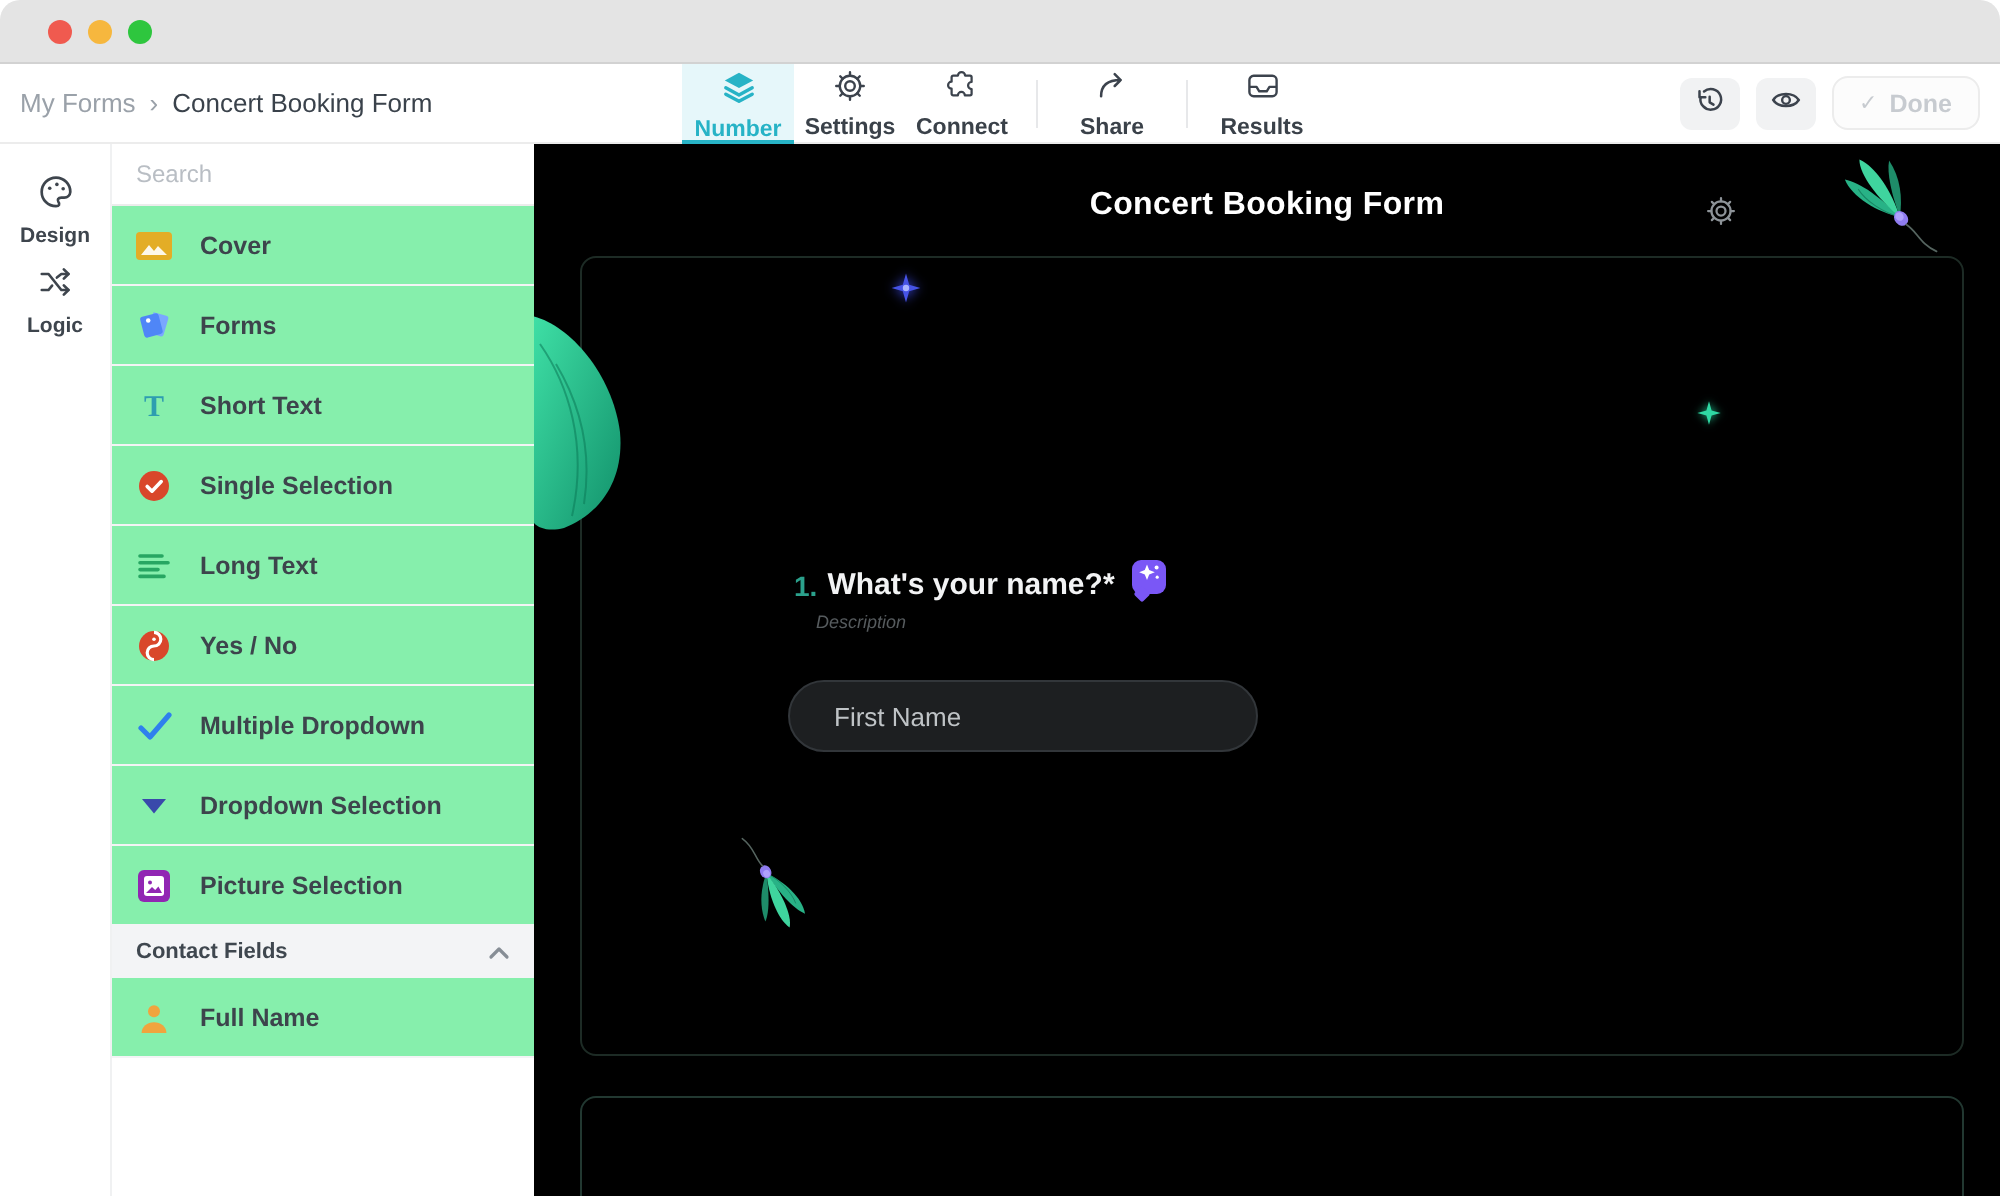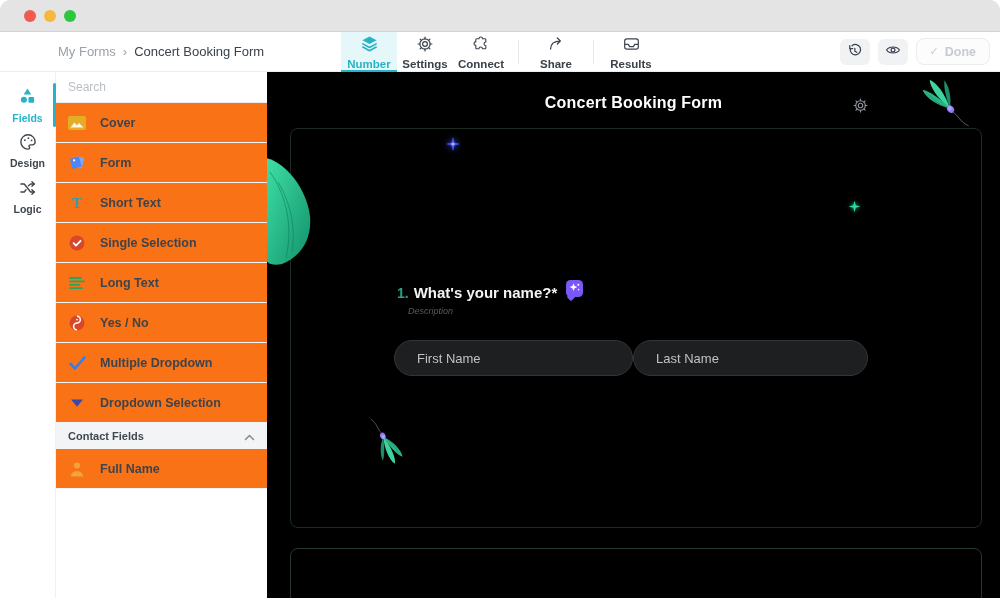--- a/index.html
+++ b/index.html
@@ -6,21 +6,21 @@
   html,body { background:#fff; }
   body { font-family:"Liberation Sans","DejaVu Sans",sans-serif; width:1000px; height:598px; overflow:hidden; }
   .window { width:1000px; height:598px; border-radius:10px 10px 0 0; overflow:hidden; background:#fff; }
 
   
   .titlebar { height:32px; background:#e4e4e4; border-bottom:1px solid #d2d2d2; display:flex; align-items:center; padding-left:24px; gap:8px; }
   .tl { width:12px; height:12px; border-radius:50%; display:inline-block; }
   .tl.red { background:#f05a4f; } .tl.yellow { background:#f6b73e; } .tl.green { background:#2ec63e; }
 
   
-  .header { height:40px; background:#fff; border-bottom:1px solid #ececec; position:relative; display:flex; align-items:center;padding-left:48px; }
+  .header { height:40px; background:#fff; border-bottom:1px solid #ececec; position:relative; display:flex; align-items:center; }
   .breadcrumb { display:flex; align-items:center; gap:7px; padding-left:10px; font-size:13px; }
   .bc-parent { color:#9aa1a9; cursor:pointer; }
   .bc-sep { color:#9aa1a9; }
   .bc-current { color:#3a424b; }
 
   .tabs { position:absolute; left:50%; top:0; transform:translateX(-50%); height:40px; display:flex; align-items:stretch; }
   .tab { width:56px; display:flex; flex-direction:column; align-items:center; justify-content:center; gap:2px; cursor:pointer; color:#3a4149; border-bottom:2.5px solid transparent; padding-top:3px; }
   .tab .tab-label { font-size:11.5px; font-weight:600; }
   .tab.active { color:#27b3c6; background:#e6f7fa; border-bottom-color:#27b3c6; }
   .tab svg { stroke:#3c434d; }
@@ -40,41 +40,41 @@
   .rail-item .rail-label { font-size:10.5px; font-weight:600; }
   .rail-item.active { color:#27b3c6; }
   .rail-item.active::after { content:""; position:absolute; right:0; top:1px; bottom:1px; width:3px; background:#27b3c6; border-radius:2px; }
 
   .sidebar { width:211px; background:#fff; overflow:hidden; }
   .search-row { height:31px; border-bottom:1px solid #ececec; display:flex; align-items:center; padding:0 12px; }
   .search-row input { border:none; outline:none; width:100%; font-size:12px; color:#3a424b; font-family:inherit; }
   .search-row input::placeholder { color:#b9bec4; }
   .section-header { height:26px; background:#f3f4f6; display:flex; align-items:center; justify-content:space-between; padding:0 12px; cursor:pointer; }
   .section-title { font-size:11px; font-weight:700; color:#3f474f; }
-  .field-item { height:40px; display:flex; align-items:center; padding-left:12px; border-bottom:1px solid #f3f4f5; cursor:pointer; background:#f97316; }
+  .field-item { height:40px; display:flex; align-items:center; padding-left:12px; border-bottom:1px solid #f3f4f5; cursor:pointer; background:#86efac; }
   .field-icon { width:18px; height:18px; display:flex; align-items:center; justify-content:center; flex:none; }
   .field-label { margin-left:14px; font-size:12.5px; font-weight:600; color:#3d444c; }
 
   
   .canvas { flex:1; background:#000; position:relative; overflow:hidden; }
   .form-title { position:absolute; top:22px; left:0; right:0; text-align:center; color:#fff; font-size:16px; font-weight:700; letter-spacing:.2px; cursor:text; }
   .canvas-gear { position:absolute; left:586px; top:26px; cursor:pointer; }
   .panel { position:absolute; left:23px; width:692px; border:1px solid #1d2b25; border-radius:8px; }
   .panel-1 { top:56px; height:400px; }
   .panel-2 { top:476px; height:200px; border-color:#223831; }
 
   .question-row { position:absolute; left:130px; top:212px; display:flex; align-items:center; }
   .q-number { color:#2ba18c; font-size:14px; font-weight:600; margin-right:5px; }
   .q-text { color:#f2f3f4; font-size:15px; font-weight:600; cursor:text; }
   .q-required { color:#f2f3f4; font-size:15px; font-weight:600; }
   .ai-badge { position:relative; width:17px; height:17px; background:#7a57f6; border-radius:4.5px; margin-left:9px; margin-top:-8px; display:flex; align-items:center; justify-content:center; cursor:pointer; }
   .ai-badge::after { content:""; position:absolute; left:2px; bottom:-2.5px; width:6px; height:6px; background:#7a57f6; transform:rotate(45deg); border-radius:1px; }
   .q-description { position:absolute; left:141px; top:234px; color:#565b5e; font-size:9px; font-style:italic; cursor:text; }
 
-  .name-inputs { position:absolute; left:127px; top:268px; display:flex; gap:0; }
+  .name-inputs { position:absolute; left:127px; top:268px; display:flex; gap:20px; }
   .pill-input { width:239px; height:36px; background:#1d1f21; border:1.5px solid #32363a; border-radius:18px; color:#e8eaeb; font-size:13px; padding:0 22px; outline:none; font-family:inherit; }
   .pill-input:last-child { width:235px; }
   .pill-input::placeholder { color:#bfc3c6; }
 
   .deco { position:absolute; pointer-events:none; }
   .leaf { left:-1px; top:82px; }
   .dart { width:80px; height:130px; }
   .dart-tr { left:640px; top:-32px; transform:scale(.5) rotate(-40deg); }
   .dart-mid { left:78px; top:303px; transform:scale(.42) rotate(152deg); }
   .sparkle-blue { left:178px; top:64px; filter:drop-shadow(0 0 3px #3b49e8); }
@@ -169,30 +169,20 @@
       <button class="done-btn" disabled="">
         <span class="done-check">✓</span>
         <span>Done</span>
       </button>
     </div>
   </div>
 
   <div class="main">
 
     <div class="rail">
-      <div class="rail-item active">
-        <span>
-          <svg width="19" height="18" viewBox="0 0 20 19" fill="currentColor">
-              <path d="M10 1.5 L14 8 H6 Z"></path>
-              <circle cx="6.2" cy="13.5" r="3.2"></circle>
-              <rect x="11" y="10.5" width="6" height="6" rx="1"></rect>
-            </svg>
-        </span>
-        <span class="rail-label">Fields</span>
-      </div>
       <div class="rail-item">
         <span>
           <svg width="18" height="17" viewBox="0 0 20 19" fill="none" stroke="currentColor" stroke-width="1.5">
               <path d="M10 2 a8 8 0 1 0 0 16 c1.8 0 2.3 -1.2 1.4 -2.3 c-.9 -1.2 -.2 -2.5 1.6 -2.5 h1.6 A3.4 3.4 0 0 0 18 10 a8 8 0 0 0 -8 -8 Z"></path>
               <circle cx="6.5" cy="8" r="1" fill="currentColor" stroke="none"></circle>
               <circle cx="10.5" cy="5.8" r="1" fill="currentColor" stroke="none"></circle>
               <circle cx="14" cy="8.2" r="1" fill="currentColor" stroke="none"></circle>
             </svg>
         </span>
         <span class="rail-label">Design</span>
@@ -227,21 +217,21 @@
         <span class="field-label">Cover</span>
       </div>
       <div class="field-item">
         <span class="field-icon">
           <svg width="17" height="16" viewBox="0 0 18 17">
               <path d="M8.2 1.2 L15 3 a1.5 1.5 0 0 1 1 1.9 L13.6 13 a1.5 1.5 0 0 1 -1.9 1 L5 12 Z" fill="#7aa7ff"></path>
               <path d="M2.2 3.6 L9 1.8 a1.5 1.5 0 0 1 1.9 1 L13 10.8 a1.5 1.5 0 0 1 -1 1.9 L5.2 14.6 a1.5 1.5 0 0 1 -1.9 -1 L1.2 5.5 a1.5 1.5 0 0 1 1 -1.9 Z" fill="#4f86f7"></path>
               <circle cx="5.4" cy="5.6" r="1.2" fill="#fff"></circle>
             </svg>
         </span>
-        <span class="field-label">Form</span>
+        <span class="field-label">Forms</span>
       </div>
       <div class="field-item">
         <span class="field-icon">
           <svg width="16" height="16" viewBox="0 0 16 16">
               <text x="8" y="13" text-anchor="middle" font-family="Liberation Serif, DejaVu Serif, serif" font-size="15" font-weight="bold" fill="#2E9DB0">T</text>
             </svg>
         </span>
         <span class="field-label">Short Text</span>
       </div>
       <div class="field-item">
@@ -279,20 +269,31 @@
         </span>
         <span class="field-label">Multiple Dropdown</span>
       </div>
       <div class="field-item">
         <span class="field-icon">
           <svg width="14" height="10" viewBox="0 0 14 10">
               <path d="M1 1.5 H13 L7 8.8 Z" fill="#3949AB"></path>
             </svg>
         </span>
         <span class="field-label">Dropdown Selection</span>
+      </div>
+      <div class="field-item">
+        <span class="field-icon">
+          <svg width="16" height="16" viewBox="0 0 16 16">
+              <rect width="16" height="16" rx="3" fill="#9126B3"></rect>
+              <rect x="3" y="3" width="10" height="10" rx="1.5" fill="#fff"></rect>
+              <circle cx="6" cy="6.3" r="1" fill="#9126B3"></circle>
+              <path d="M4 11.5 L7 8.5 8.6 10 10.2 8.2 12 11.5 Z" fill="#9126B3"></path>
+            </svg>
+        </span>
+        <span class="field-label">Picture Selection</span>
       </div>
 
       <div class="section-header">
         <span class="section-title">Contact Fields</span>
         <span>
           <svg width="11" height="7" viewBox="0 0 11 7" fill="none" stroke="#878e96" stroke-width="1.6" stroke-linecap="round" stroke-linejoin="round">
               <path d="M1.5 5.5 L5.5 1.5 L9.5 5.5"></path>
             </svg>
         </span>
       </div>
@@ -332,21 +333,20 @@
                 <circle cx="9.3" cy="2.8" r="1"></circle>
                 <circle cx="9.6" cy="7.6" r=".8"></circle>
               </svg>
           </span>
         </span>
       </div>
       <div class="q-description">Description</div>
 
       <div class="name-inputs">
         <input class="pill-input" type="text" placeholder="First Name" style="">
-        <input class="pill-input" type="text" placeholder="Last Name" style="">
       </div>
 
       <svg class="deco leaf" width="57" height="115" viewBox="0 0 57 115">
         <defs>
             <linearGradient id="leafGrad" x1="0" y1="0" x2="1" y2="1">
               <stop offset="0" stop-color="#3fe0a6"></stop>
               <stop offset="1" stop-color="#12916b"></stop>
             </linearGradient>
           </defs>
         <path d="M0 4 C18 8 40 32 44 62 C46 84 36 102 16 110 C8 112 2 110 0 106 Z" fill="url(#leafGrad)"></path>

